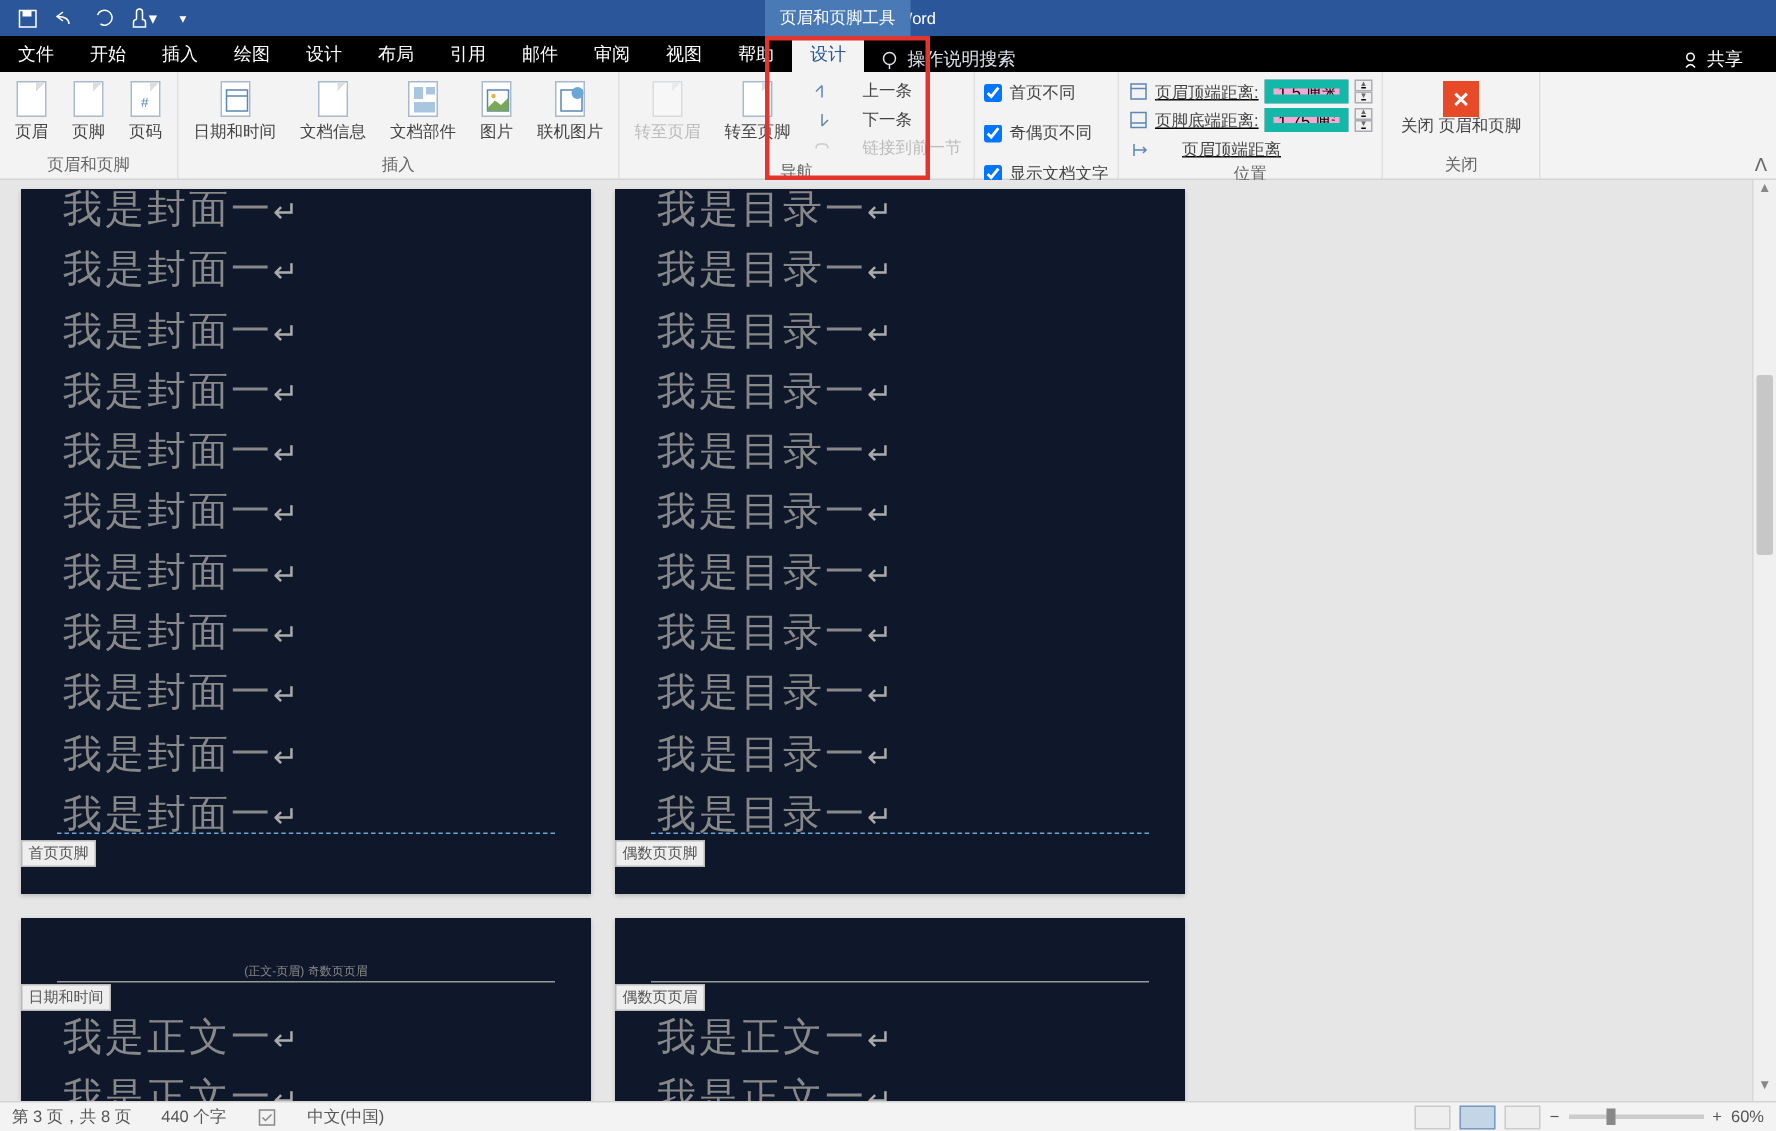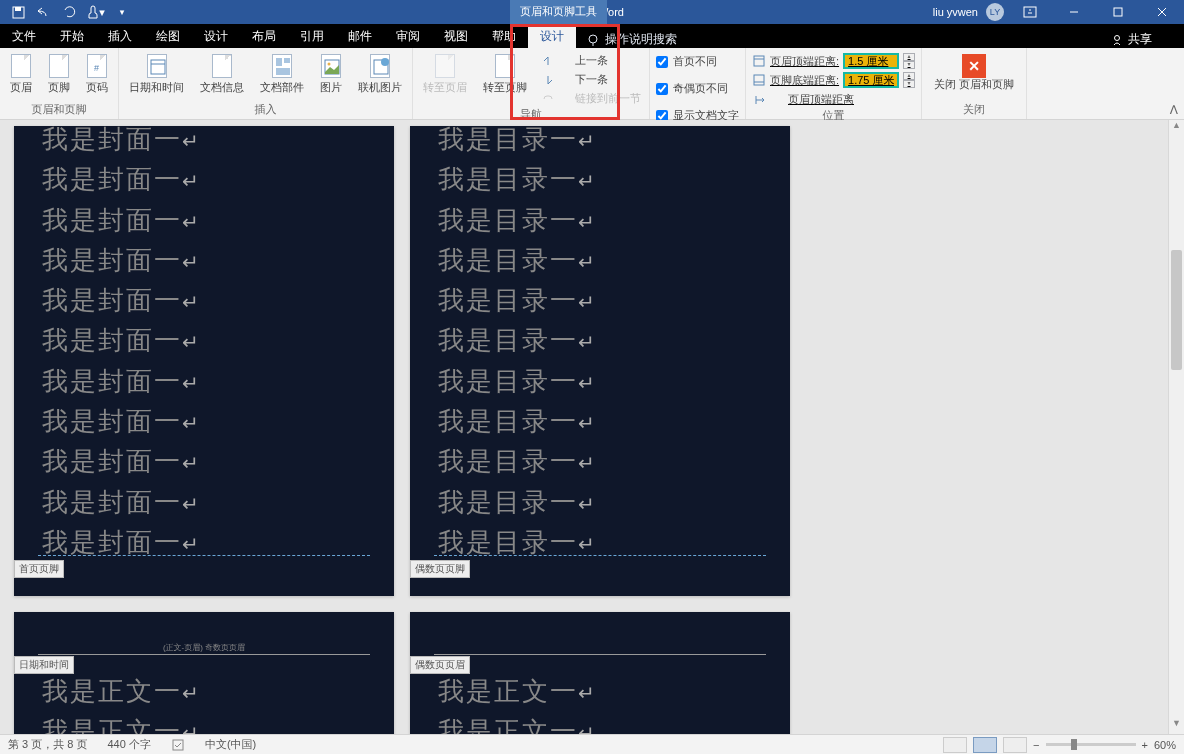--- a/index.html
+++ b/index.html
@@ -11,38 +11,38 @@
 .titlebar .center { position: absolute; left: 50%; transform: translateX(-50%); }
 .titlebar .tool-tab { position: absolute; left: 510px; top: 0; background: #4a7ab5; padding: 4px 10px; height: 24px; }
 .titlebar .right { margin-left: auto; display: flex; align-items: center; gap: 8px; padding-right: 4px; }
 .titlebar .avatar { width: 18px; height: 18px; border-radius: 50%; background: #b8c9de; color: #2b579a; display: flex; align-items: center; justify-content: center; font-size: 9px; }
 .titlebar .win-btn { width: 36px; height: 23px; display: flex; align-items: center; justify-content: center; }
 
 .tabbar { height: 24px; background: #000000; display: flex; align-items: flex-end; font-size: 12px; color: #fff; }
 .tabbar .tab { padding: 4px 12px; height: 24px; display: flex; align-items: center; }
 .tabbar .tab.active { background: #f3f3f3; color: #2b579a; }
 .tabbar .tell-me { display: flex; align-items: center; gap: 5px; padding-left: 10px; color: #e0e6f0; }
-.tabbar .share { margin-left: auto; display: flex; align-items: center; gap: 4px; padding-right: 32px; }
+.tabbar .share { margin-left: auto; display: flex; align-items: center; gap: 4px; padding-right: 22px; }
 
 .ribbon { height: 72px; background: #f3f3f3; border-bottom: 1px solid #d4d4d4; display: flex; font-size: 11px; position: relative; }
 .rib-grp { display: flex; flex-direction: column; border-right: 1px solid #e0e0e0; padding: 2px 6px 0; }
 .rib-grp .ctrls { flex: 1; display: flex; align-items: flex-start; gap: 8px; padding-top: 2px; }
 .rib-grp .grp-label { text-align: center; color: #666; font-size: 11px; padding-bottom: 2px; }
 .big-btn { display: flex; flex-direction: column; align-items: center; gap: 2px; padding: 2px 4px; color: #444; }
 .big-btn .ico { width: 20px; height: 24px; border: 1px solid #a9b9cc; background: #fff; position: relative; }
 .big-btn .ico.folded::before { content: ""; position: absolute; top: 0; right: 0; width: 6px; height: 6px; background: linear-gradient(135deg, #ddd 50%, #fff 50%); }
 .big-btn .ico.dim { opacity: 0.4; }
 .big-btn.disabled { color: #bbb; }
 .small-row { display: flex; flex-direction: column; gap: 2px; }
 .small-btn { display: flex; align-items: center; gap: 20px; color: #444; font-size: 11px; padding: 1px 2px; }
 .small-btn.disabled { color: #bbb; }
 .chk { display: flex; align-items: center; gap: 5px; color: #444; font-size: 11px; }
 .chk input { width: 12px; height: 12px; }
 .dist-row { display: flex; align-items: center; gap: 4px; font-size: 11px; color: #444; }
-.dist-row input { width: 56px; height: 16px; border: 2px solid #14b8a6; font-size: 11px; padding: 0 3px; background: #eab308; }
+.dist-row input { width: 56px; height: 16px; border: 6px solid #14b8a6; font-size: 11px; padding: 0 3px; background: #f9a8d4; }
 .spinner { display: flex; flex-direction: column; }
 .spinner span { width: 12px; height: 8px; border: 1px solid #abadb3; background: #f0f0f0; font-size: 6px; line-height: 5px; text-align: center; color: #666; }
 .close-hf { display: flex; flex-direction: column; align-items: center; padding: 2px 6px; }
 .close-hf .x-ico { width: 24px; height: 24px; background: #e74a27; color: #fff; display: flex; align-items: center; justify-content: center; font-size: 14px; font-weight: bold; }
 .collapse-ribbon { position: absolute; right: 6px; bottom: 2px; color: #666; font-size: 12px; }
 
 .red-box { position: absolute; border: 3px solid #e3342f; pointer-events: none; left: 510px; top: 24px; width: 110px; height: 96px; z-index: 20; }
 
 .workspace { position: absolute; left: 0; top: 120px; right: 0; bottom: 20px; background: #e6e6e6; overflow: hidden; display: flex; }
 .pages { flex: 1; display: flex; flex-wrap: wrap; gap: 16px; padding: 6px 14px 0 14px; align-content: flex-start; overflow: hidden; }
@@ -96,45 +96,20 @@
           <path d="M2 4 A5 5 0 1 1 4 10" fill="none" stroke="#fff"></path>
         </svg>
       </div>
     <div class="tb-btn"><svg width="12" height="14" viewBox="0 0 12 14">
           <path d="M4 8 L4 3 Q4 1 6 1 Q8 1 8 3 L8 8 Q10 8 10 10 L10 13 L2 13 L2 10 Q2 8 4 8" fill="none" stroke="#fff"></path>
         </svg>▾</div>
     <div class="tb-btn" style="font-size:9px;">▾</div>
   </div>
   <div class="center">文档1 - Word</div>
   <div class="tool-tab">页眉和页脚工具</div>
-  <div class="right">
-    <span>liu yvwen</span>
-    <div class="avatar">LY</div>
-    <div class="win-btn">
-        <svg width="14" height="12">
-          <rect x="1" y="1" width="12" height="10" fill="none" stroke="#fff"></rect>
-          <path d="M5 7 L9 7 M7 5 L7 3" stroke="#fff"></path>
-        </svg>
-      </div>
-    <div class="win-btn">
-        <svg width="12" height="12">
-          <line x1="2" y1="6" x2="10" y2="6" stroke="#fff"></line>
-        </svg>
-      </div>
-    <div class="win-btn">
-        <svg width="12" height="12">
-          <rect x="2" y="2" width="8" height="8" fill="none" stroke="#fff"></rect>
-        </svg>
-      </div>
-    <div class="win-btn">
-        <svg width="12" height="12">
-          <path d="M2 2 L10 10 M10 2 L2 10" stroke="#fff"></path>
-        </svg>
-      </div>
-  </div>
 </div>
 
 <div class="tabbar">
   <div class="tab">文件</div>
   <div class="tab">开始</div>
   <div class="tab">插入</div>
   <div class="tab">绘图</div>
   <div class="tab">设计</div>
   <div class="tab">布局</div>
   <div class="tab">引用</div>

